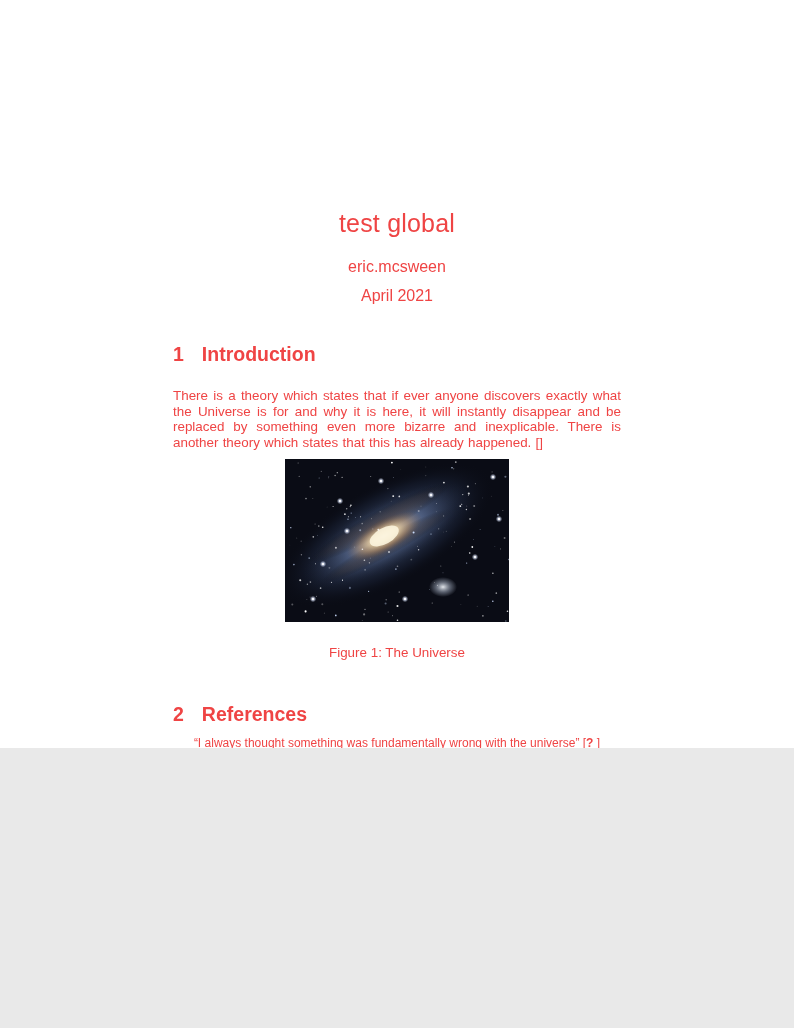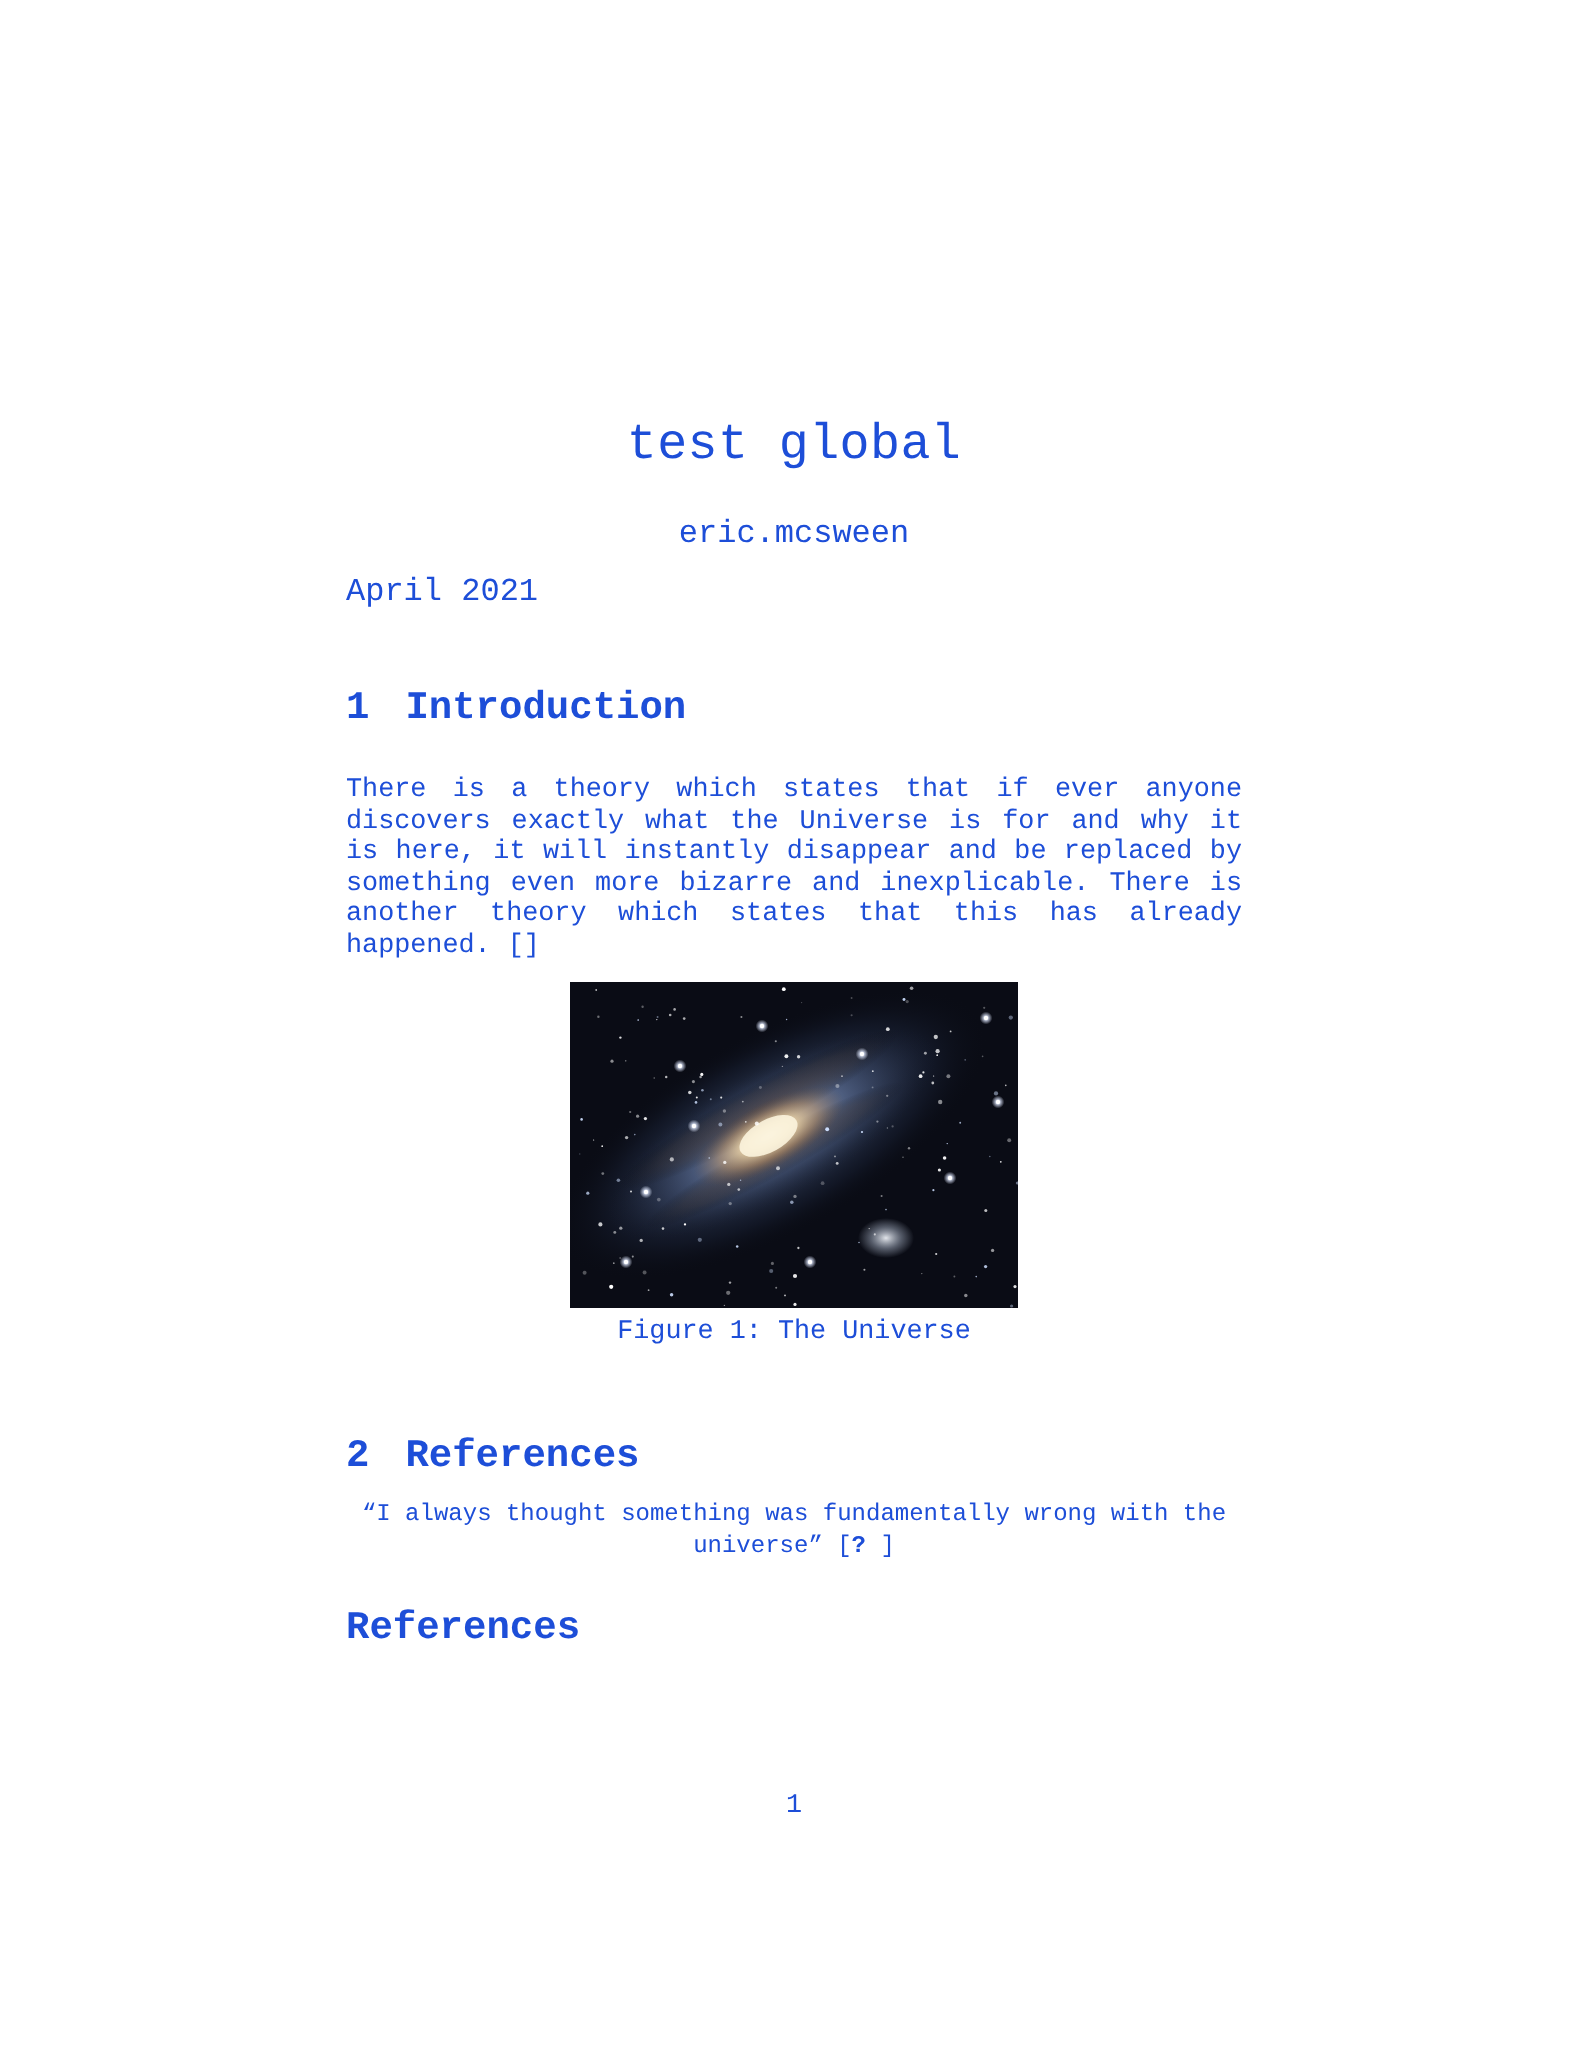--- a/index.html
+++ b/index.html
@@ -1,24 +1,24 @@
 <!DOCTYPE html>
 <html><head>
 <meta charset="utf-8">
 <style>
   * { margin: 0; padding: 0; box-sizing: border-box; }
   html, body { background: #e9e9e9; }
   .page {
     position: relative;
     width: 794px;
-    height: 1028px;
+    height: 748px;
     margin: 0 auto;
     background: #ffffff;
-    font-family: Liberation Mono, monospace;
-    color: #1d4ed8;
+    font-family: Liberation Sans, sans-serif;
+    color: #ef4444;
     overflow: hidden;
   }
   .content {
     position: absolute;
     left: 173px;
     top: 0;
     width: 448px;
   }
   .doc-title {
     margin-top: 209px;
@@ -29,20 +29,21 @@
     letter-spacing: 0.2px;
   }
   .doc-author {
     margin-top: 21px;
     text-align: center;
     font-size: 16px;
     line-height: 18px;
   }
   .doc-date {
     margin-top: 11px;
+    text-align: center;
     font-size: 16px;
     line-height: 18px;
   }
   .section-heading {
     margin-top: 37px;
     font-size: 19.5px;
     font-weight: 700;
     line-height: 24px;
     display: flex;
   }
@@ -58,20 +59,21 @@
     margin-top: 9px;
     text-align: center;
   }
   .galaxy-frame {
     display: inline-block;
     width: 224px;
     height: 163px;
     line-height: 0;
   }
   .figure-caption {
+    margin-top: 19px;
     text-align: center;
     font-size: 13.4px;
     line-height: 16px;
   }
   .heading-conclusion { margin-top: 41px; }
   .conclusion-par {
     margin-top: 9px;
     font-size: 12px;
     line-height: 16px;
     text-align: center;

